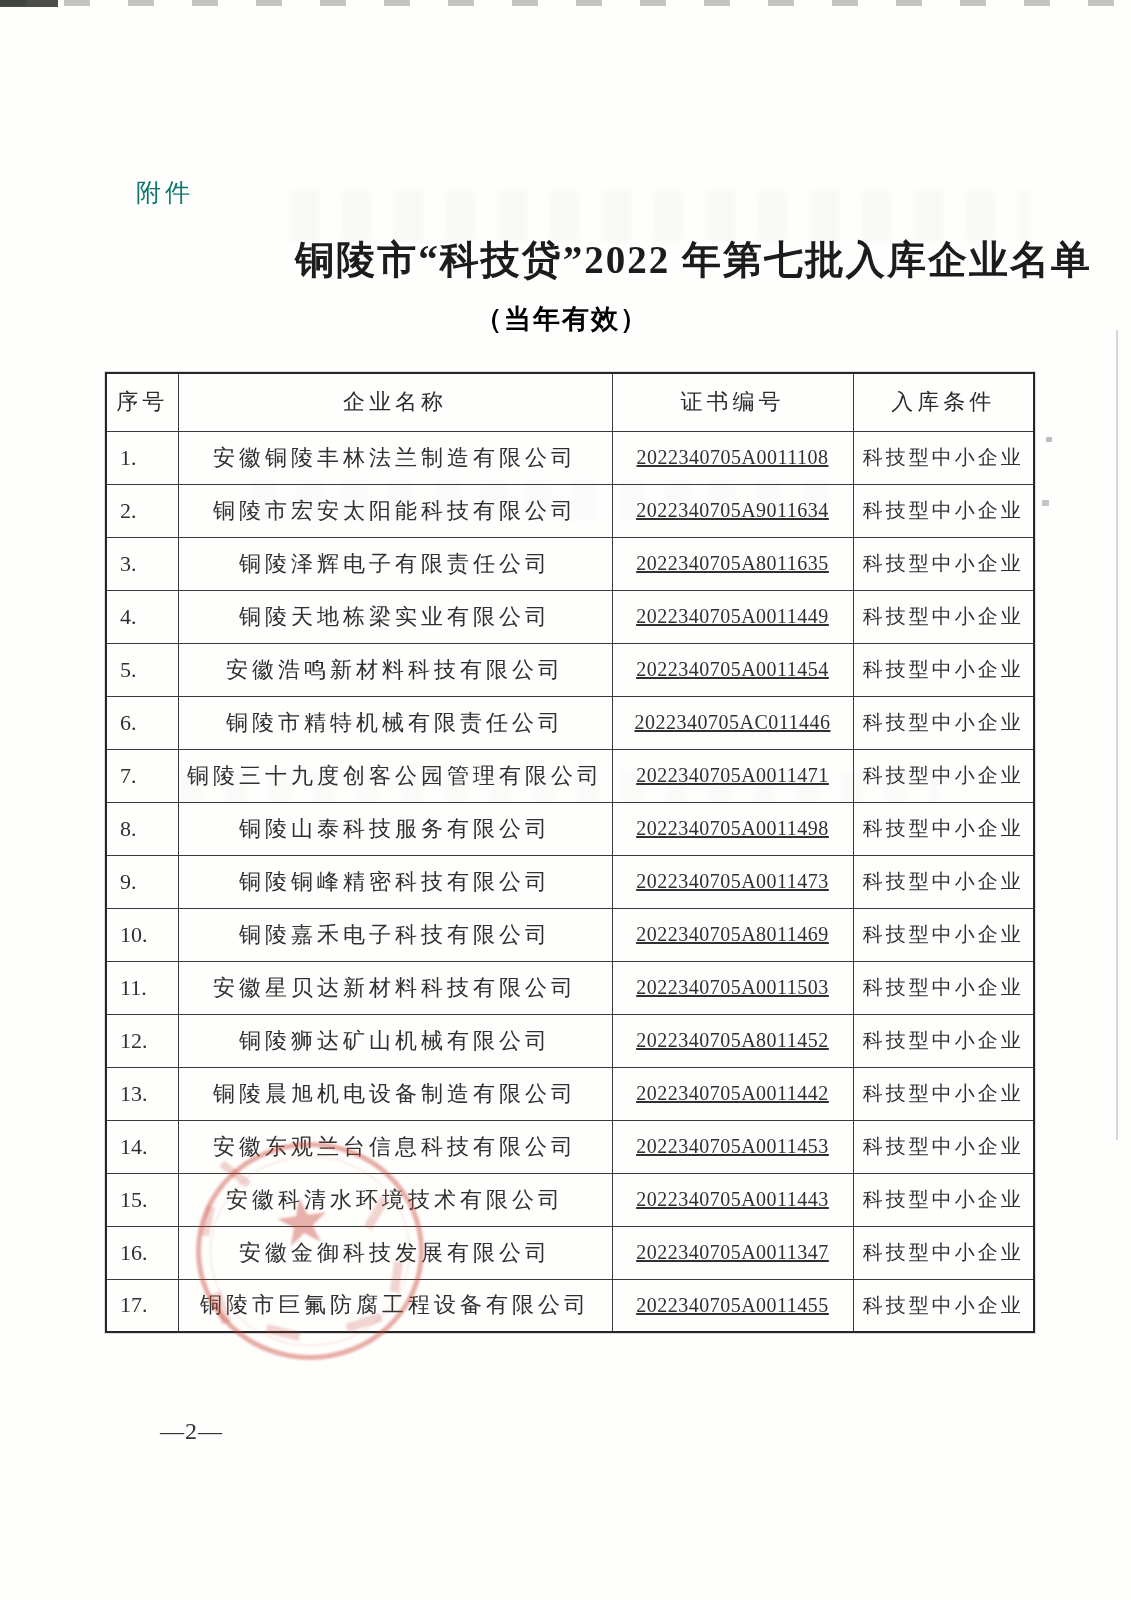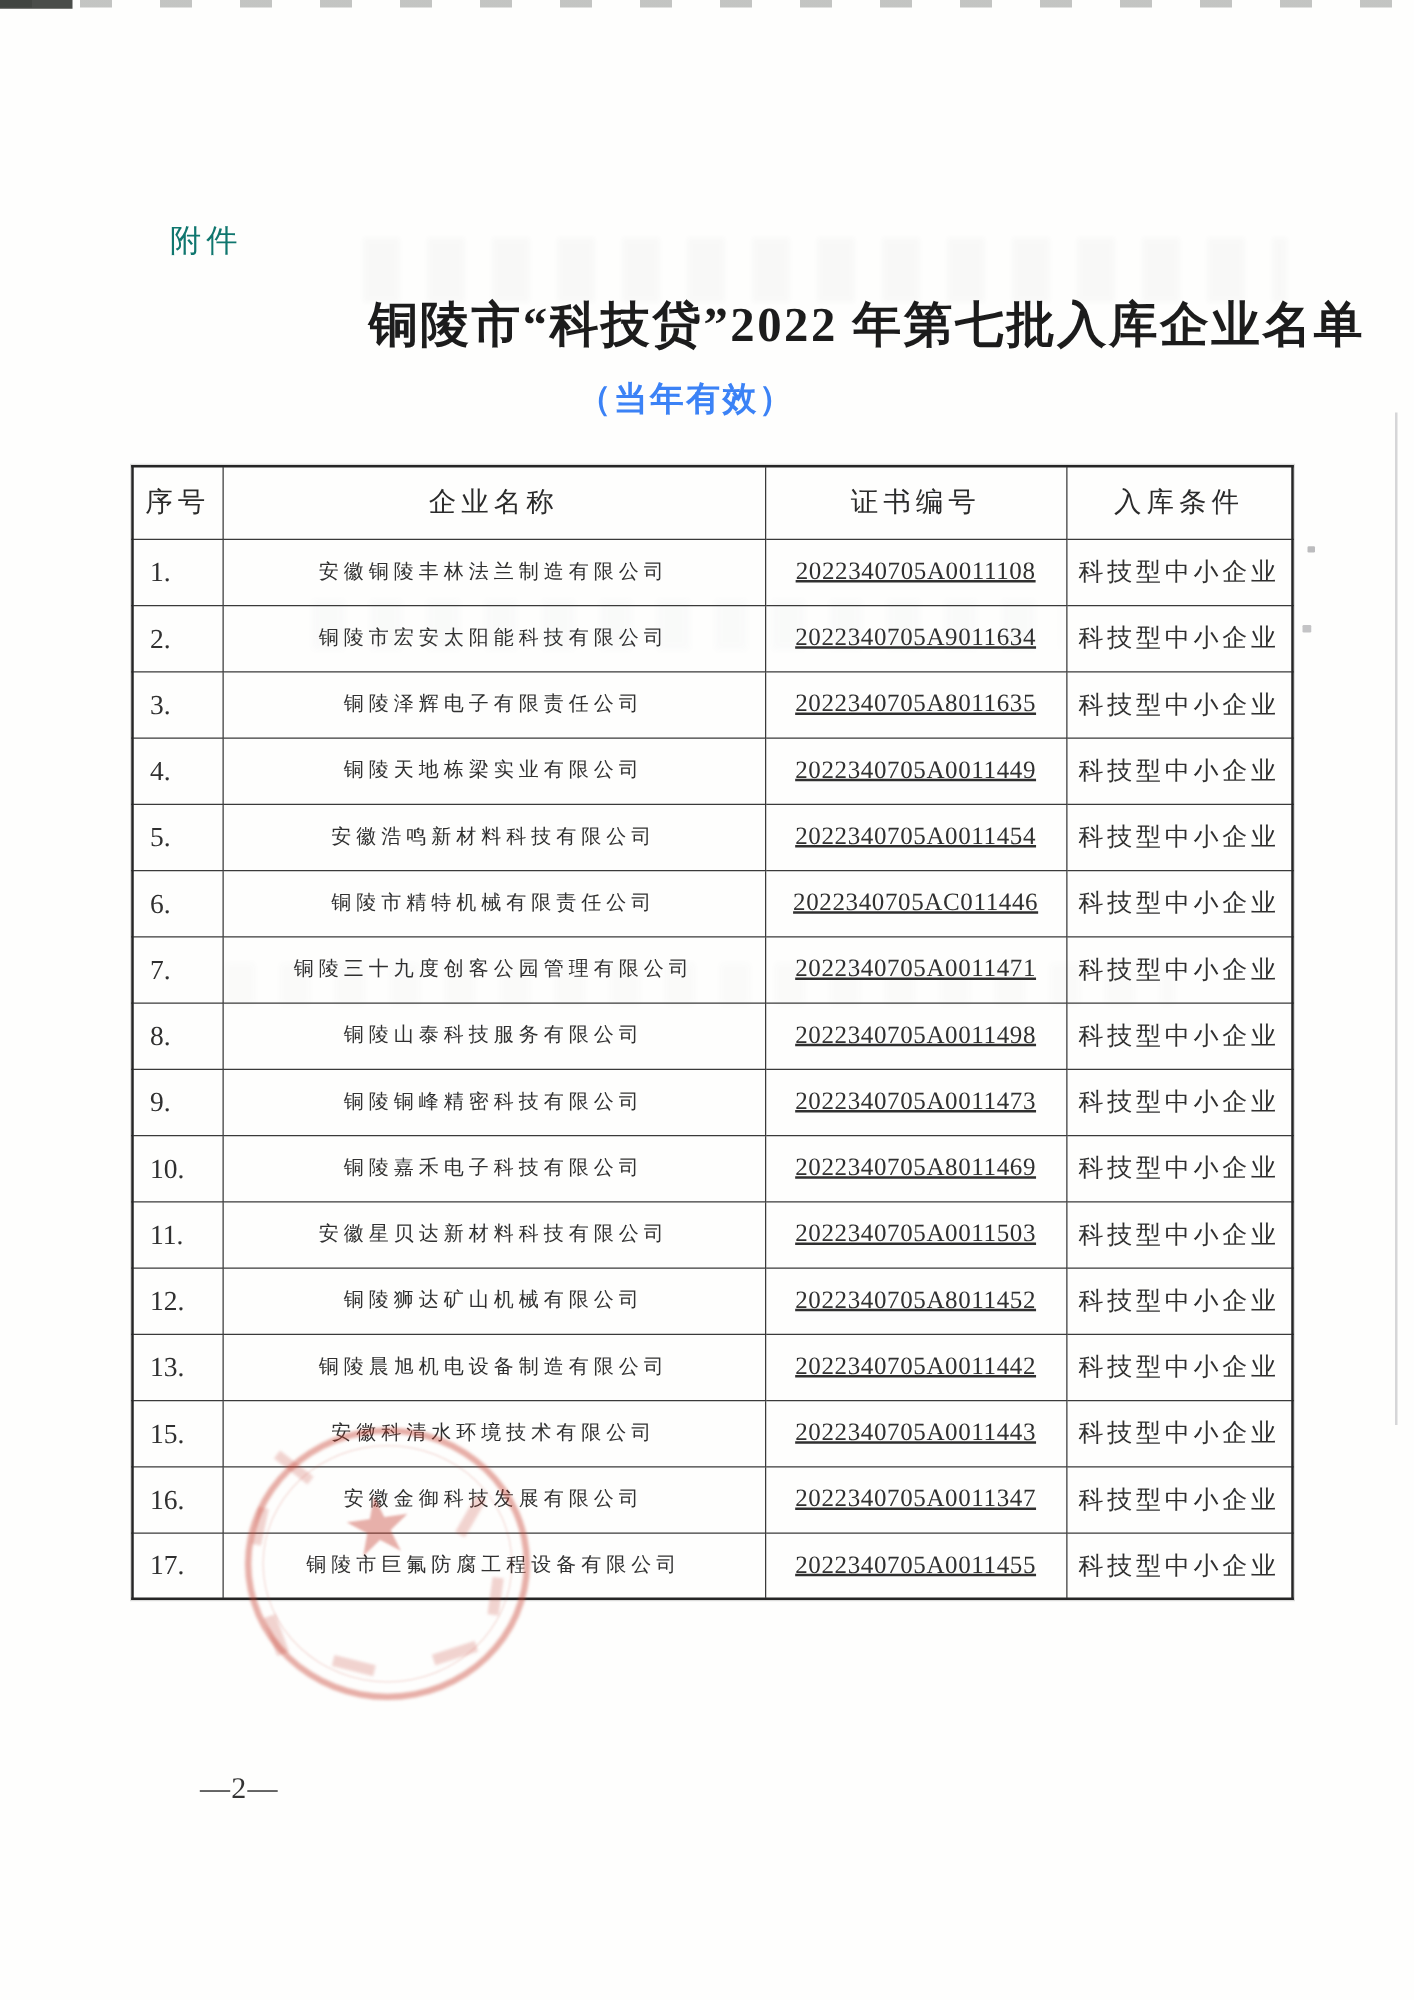--- a/index.html
+++ b/index.html
@@ -56,23 +56,23 @@
   .attachment-label {
     position: absolute; top: 176px; left: 136px;
     font-size: 25px; letter-spacing: 4px; color: #0f766e;
   }
   .doc-title {
     position: absolute; top: 233px; left: 0; width: 1092px;
     text-align: right; font-size: 39px; font-weight: bold;
     letter-spacing: 2px; color: #1c1c1c;
   }
   .doc-subtitle {
-    position: absolute; top: 301px; left: 3px; width: 1092px;
+    position: absolute; top: 301px; left: 16px; width: 1092px;
     text-align: center; font-size: 27px; font-weight: 600;
-    letter-spacing: 2px; color: #3b82f6;
+    letter-spacing: 2px; color: #000000;
   }
   .page-number {
     position: absolute; top: 1418px; left: 160px;
     font-size: 24px; letter-spacing: 1px; color: #333;
   }
 
   
   table.company-table {
     position: absolute; top: 372px; left: 105px;
     width: 928px; border-collapse: collapse;
@@ -88,21 +88,21 @@
   table.company-table { border: 2.5px solid #262626; outline: 0.5px solid #55555533; }
   table.company-table th {
     height: 58px; font-weight: normal; font-size: 22px;
     letter-spacing: 4px; color: #2b2b2b;
   }
   table.company-table td { height: 53px; }
   table.company-table td:nth-child(1) {
     text-align: left; padding-left: 13px; font-size: 22px; letter-spacing: 0;
   }
   table.company-table td:nth-child(2) {
-    text-align: center; font-size: 16px; letter-spacing: 4px;
+    text-align: center; font-size: 22px; letter-spacing: 4px;
   }
   table.company-table td:nth-child(3) {
     text-align: center; font-size: 20px; letter-spacing: 0.5px;
     font-family: "Liberation Serif", serif;
     text-decoration: underline;
   }
   table.company-table td:nth-child(4) {
     text-align: center; font-size: 20px; letter-spacing: 3px; margin-top: 32px;
   }
 
@@ -239,20 +239,26 @@
         <tr>
           <td>12.</td>
           <td>铜陵狮达矿山机械有限公司</td>
           <td>2022340705A8011452</td>
           <td>科技型中小企业</td>
         </tr>
         <tr>
           <td>13.</td>
           <td>铜陵晨旭机电设备制造有限公司</td>
           <td>2022340705A0011442</td>
+          <td>科技型中小企业</td>
+        </tr>
+        <tr>
+          <td>14.</td>
+          <td>安徽东观兰台信息科技有限公司</td>
+          <td>2022340705A0011453</td>
           <td>科技型中小企业</td>
         </tr>
         <tr>
           <td>15.</td>
           <td>安徽科清水环境技术有限公司</td>
           <td>2022340705A0011443</td>
           <td>科技型中小企业</td>
         </tr>
         <tr>
           <td>16.</td>

